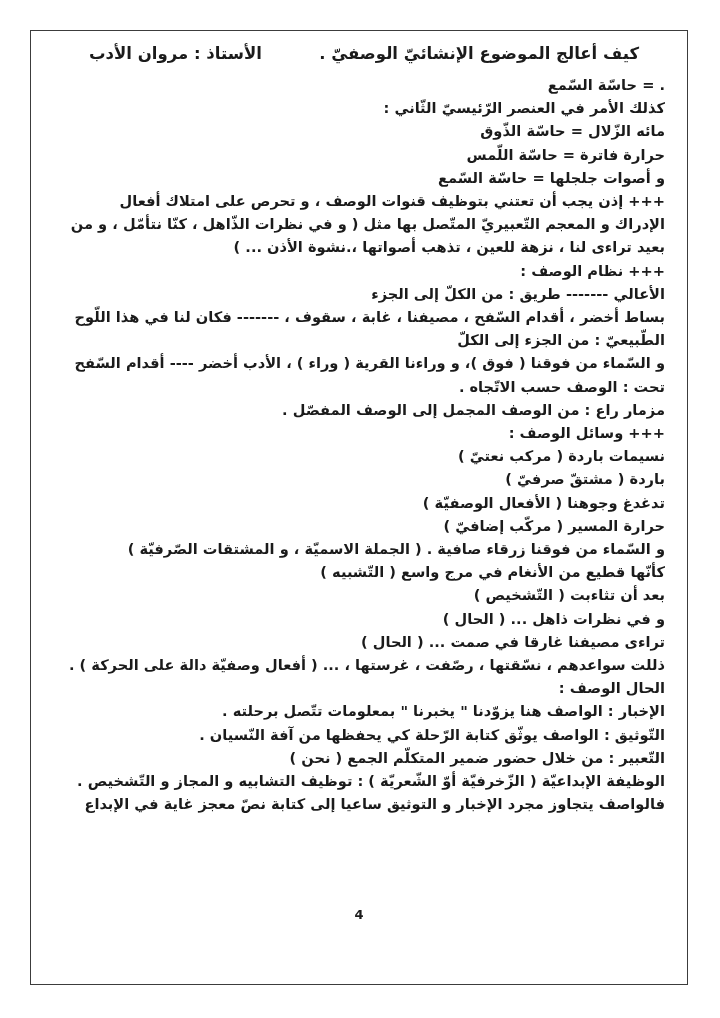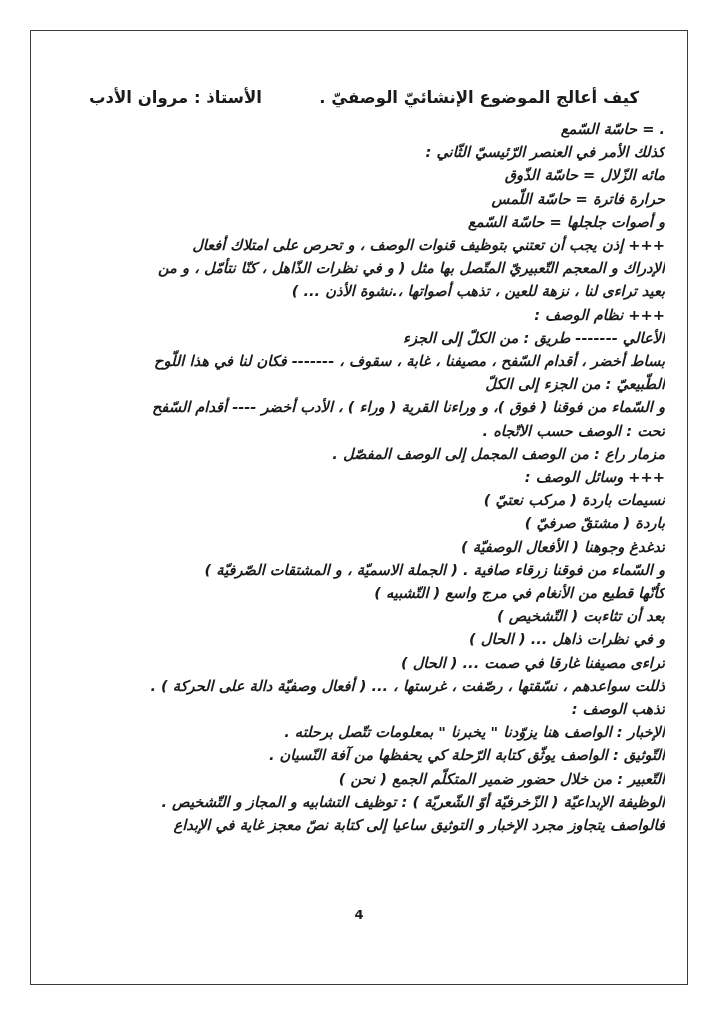--- a/index.html
+++ b/index.html
@@ -11,27 +11,27 @@
   }
   .frame{
     position:absolute;left:30px;top:30px;width:658px;height:955px;
     border:1.5px solid #3c3c3c;box-sizing:border-box;
   }
   .header{
     direction:rtl;display:flex;justify-content:space-between;align-items:baseline;
     padding:13px 48px 0 58px;font-size:16.5px;font-weight:bold;letter-spacing:0;
   }
   .header .title{white-space:nowrap;}
-  .header .teacher{white-space:nowrap;margin-top:44px;}
+  .header .teacher{white-space:nowrap;}
   .content{
     direction:rtl;text-align:right;
     padding:10px 22px 0 16px;
     font-size:14.6px;line-height:23.2px;font-weight:bold;
   }
-  .line{white-space:nowrap;overflow:hidden;font-style:italic;}
+  .line{white-space:nowrap;overflow:hidden;}
   .pageno{
     position:absolute;left:0;right:0;bottom:62px;text-align:center;
     font-size:13px;font-weight:bold;
   }
 </style>
 </head>
 <body>
 
 <div class="sheet">
   <div class="frame">
@@ -54,27 +54,28 @@
       <div class="line">الأعالي ------- طريق : من الكلّ إلى الجزء</div>
       <div class="line">بساط أخضر ، أقدام السّفح ، مصيفنا ، غابة ، سقوف ، ------- فكان لنا في هذا اللّوح</div>
       <div class="line">الطّبيعيّ : من الجزء إلى الكلّ</div>
       <div class="line">و السّماء من فوقنا ( فوق )، و وراءنا القرية ( وراء ) ، الأدب أخضر ---- أقدام السّفح</div>
       <div class="line">تحت : الوصف حسب الاتّجاه .</div>
       <div class="line">مزمار راع : من الوصف المجمل إلى الوصف المفصّل .</div>
       <div class="line">+++ وسائل الوصف :</div>
       <div class="line">نسيمات باردة ( مركب نعتيّ )</div>
       <div class="line">باردة ( مشتقّ صرفيّ )</div>
       <div class="line">تدغدغ وجوهنا ( الأفعال الوصفيّة )</div>
+      <div class="line">حرارة المسير ( مركّب إضافيّ )</div>
       <div class="line">و السّماء من فوقنا زرقاء صافية . ( الجملة الاسميّة ، و المشتقات الصّرفيّة )</div>
       <div class="line">كأنّها قطيع من الأنغام في مرج واسع ( التّشبيه )</div>
       <div class="line">بعد أن تثاءبت ( التّشخيص )</div>
       <div class="line">و في نظرات ذاهل ... ( الحال )</div>
       <div class="line">تراءى مصيفنا غارقا في صمت ... ( الحال )</div>
       <div class="line">ذللت سواعدهم ، نسّقتها ، رصّفت ، غرستها ، ... ( أفعال وصفيّة دالة على الحركة ) .</div>
-      <div class="line">تذهب الوصف :</div>
+      <div class="line">الحال الوصف :</div>
       <div class="line">الإخبار : الواصف هنا يزوّدنا " يخبرنا " بمعلومات تتّصل برحلته .</div>
       <div class="line">التّوثيق : الواصف يوثّق كتابة الرّحلة كي يحفظها من آفة النّسيان .</div>
       <div class="line">التّعبير : من خلال حضور ضمير المتكلّم الجمع ( نحن )</div>
       <div class="line">الوظيفة الإبداعيّة ( الزّخرفيّة أوّ الشّعريّة ) : توظيف التشابيه و المجاز و التّشخيص .</div>
       <div class="line">فالواصف يتجاوز مجرد الإخبار و التوثيق ساعيا إلى كتابة نصّ معجز غاية في الإبداع</div>
     </div>
 
     <div class="pageno">4</div>
   </div>
 </div>

